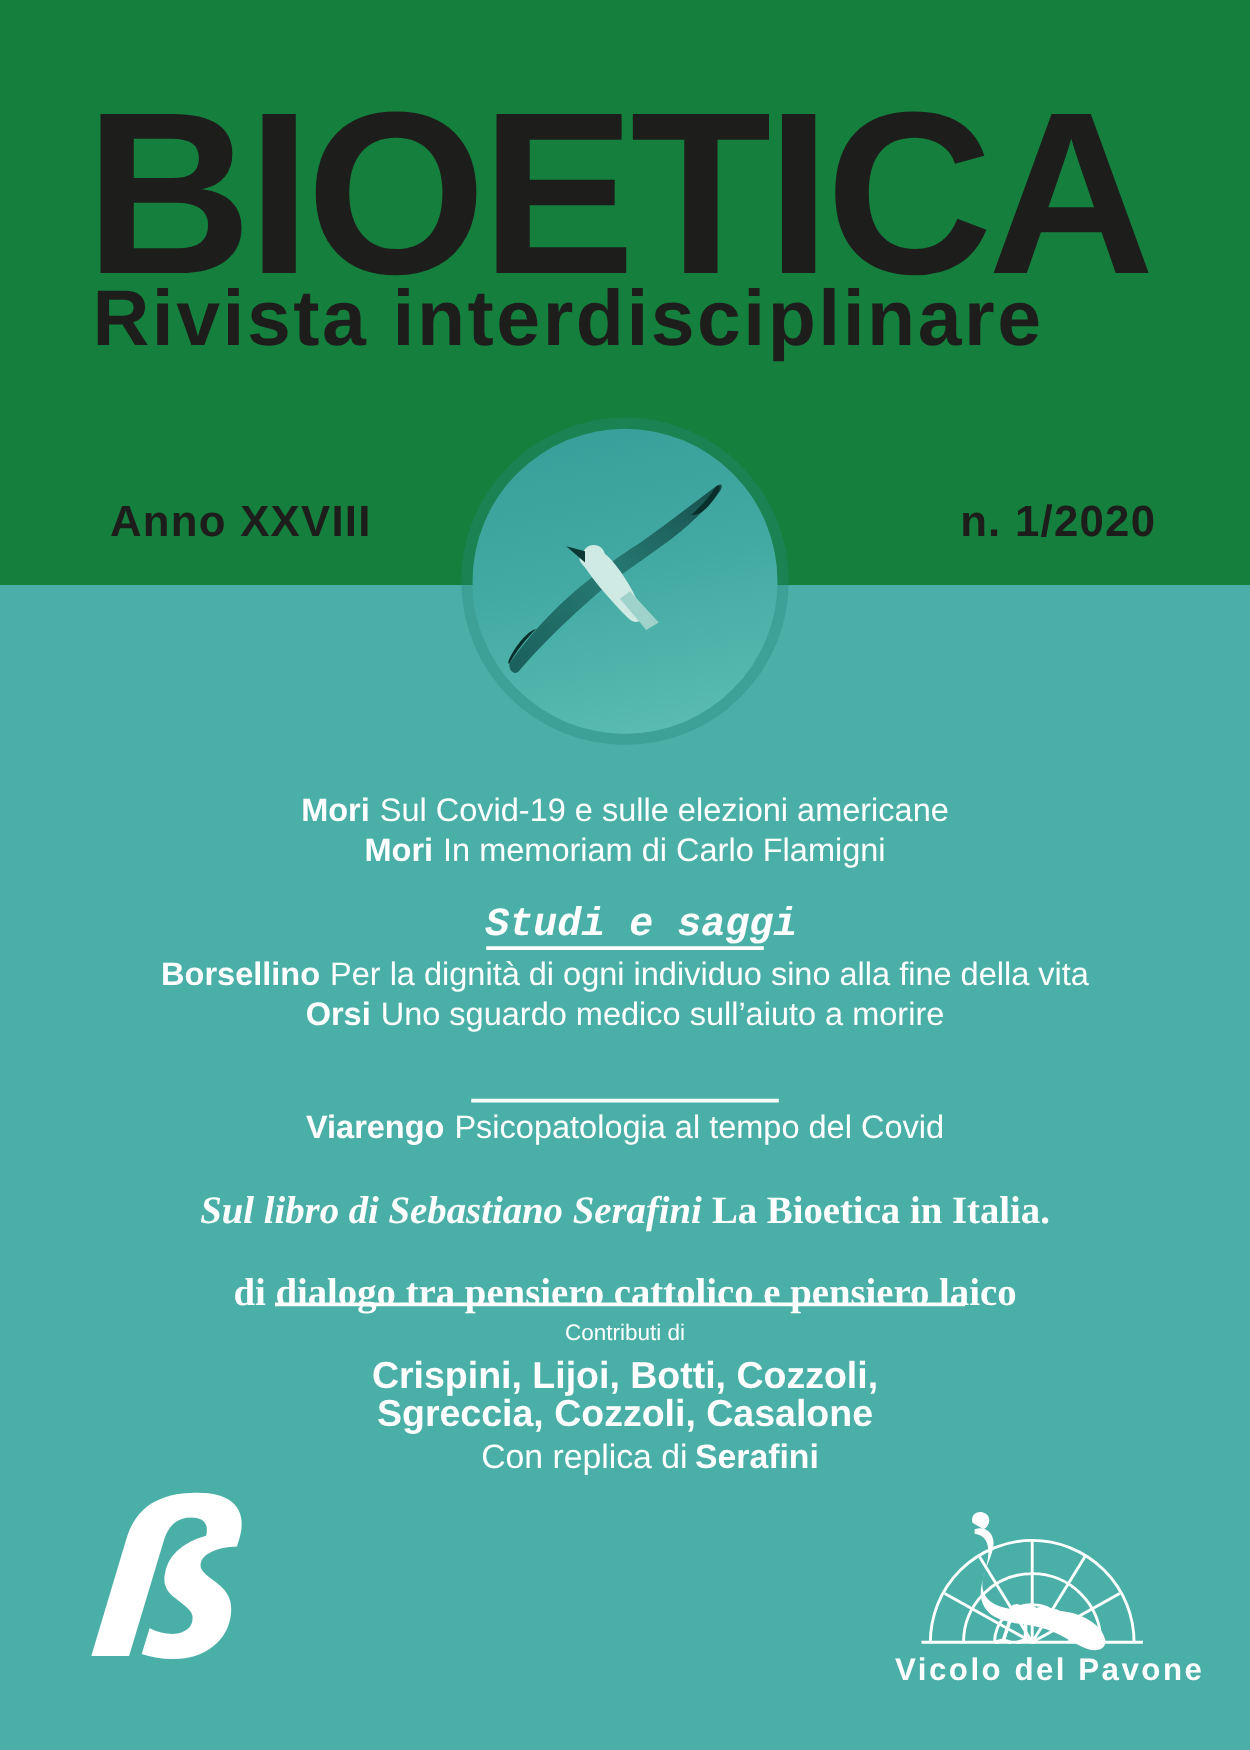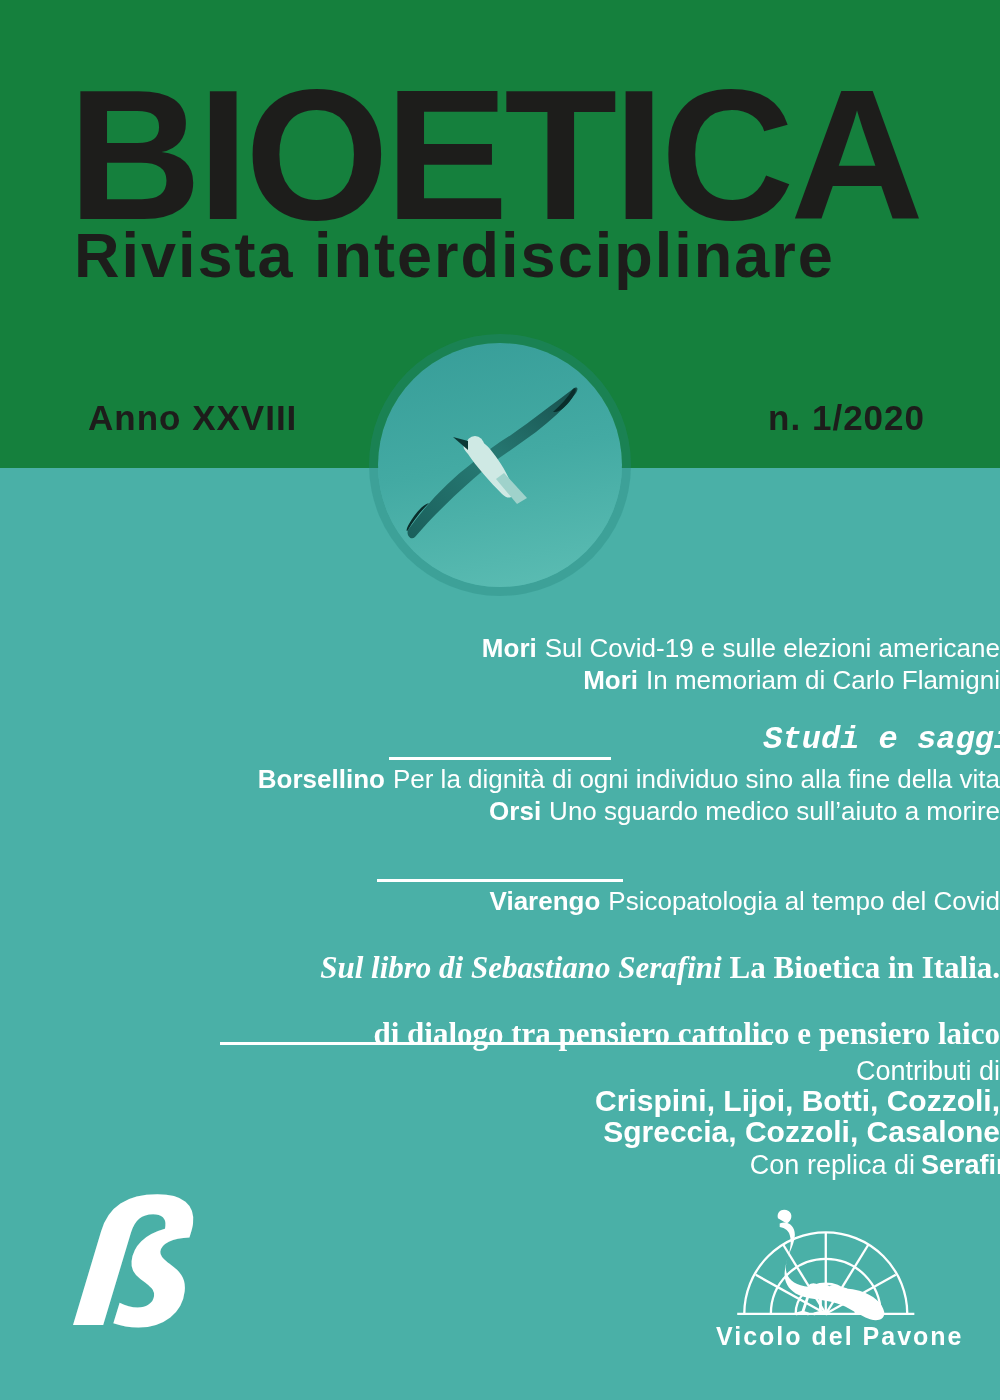--- a/index.html
+++ b/index.html
@@ -31,28 +31,28 @@
   
   .photo-circle{
     position:absolute;left:378px;top:343px;width:244px;height:244px;
     border-radius:50%;overflow:hidden;
     background:linear-gradient(168deg,#379d98 0%,#43aaa3 48%,#5dbeb4 100%);
     box-shadow:0 0 0 9px rgba(38,134,126,0.35);
   }
   .photo-circle svg{display:block;width:244px;height:244px;}
 
   
-  .c{position:absolute;left:0;width:1000px;text-align:right;color:#ffffff;white-space:nowrap;}
+  .c{position:absolute;left:0;width:1000px;text-align:center;color:#ffffff;white-space:nowrap;}
   .sans-line{font-size:26px;line-height:1.2;}
   .sans-line .author{font-weight:bold;margin-right:8px;}
   .serif-head{font-family:Liberation Mono, monospace;font-style:italic;font-weight:bold;font-size:32px;padding-left:13px;}
   .rule{position:absolute;height:3px;background:#ffffff;}
   .feat-line{font-family:"Liberation Serif",serif;font-weight:bold;font-size:31px;line-height:1.2;}
   .feat-line .feat-intro{font-style:italic;margin-right:8px;}
-  .contrib-label{font-size:27px;}
+  .contrib-label{font-size:18px;}
   .names-line{font-size:30px;font-weight:bold;}
   .replica-line{font-size:27px;padding-left:20px;}
   .replica-line .bold{font-weight:bold;margin-left:6px;}
 
   
   .beta-logo{
     position:absolute;left:74px;top:1186px;color:#ffffff;
     font-family:"DejaVu Sans",sans-serif;font-weight:bold;font-style:italic;
     font-size:172px;line-height:160px;transform:skewX(-6deg);
   }

